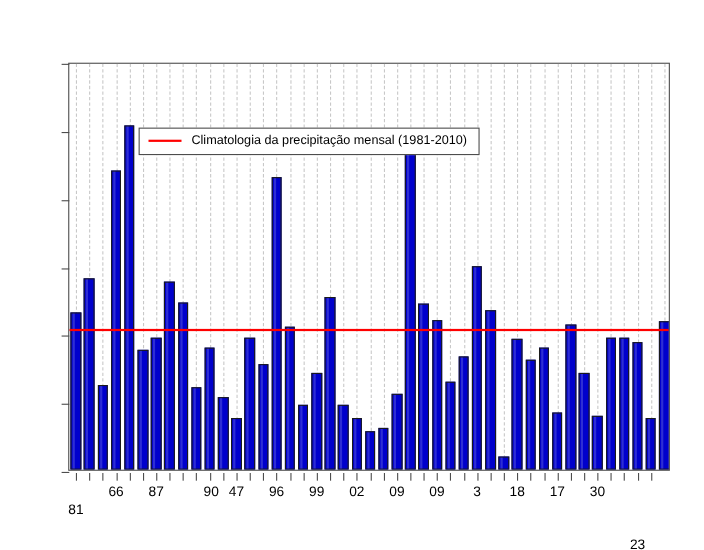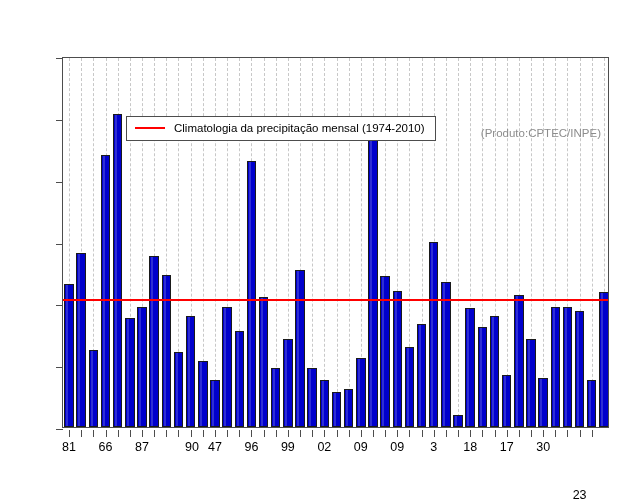--- a/index.html
+++ b/index.html
@@ -156,21 +156,21 @@
         <div class="ytick" style="top: 371px;"></div>
         <div class="ytick" style="top: 309.167px;"></div>
         <div class="ytick" style="top: 247.333px;"></div>
         <div class="ytick" style="top: 185.5px;"></div>
         <div class="ytick" style="top: 123.667px;"></div>
         <div class="ytick" style="top: 61.8333px;"></div>
         <div class="ytick" style="top: 0px;"></div>
       </div>
     <div id="xaxis-layer">
         <div class="xtick" style="left: 6.07778px;"></div>
-        <div class="xlab" style="left: 6.07778px;">81</div>
+        <div class="xlab" style="left: 6.07778px; margin-top: 16px;">81</div>
         <div class="xtick" style="left: 18.2333px;"></div>
         <div class="xtick" style="left: 30.3889px;"></div>
         <div class="xtick" style="left: 42.5444px;"></div>
         <div class="xlab" style="left: 42.5444px;">66</div>
         <div class="xtick" style="left: 54.7px;"></div>
         <div class="xtick" style="left: 66.8556px;"></div>
         <div class="xtick" style="left: 79.0111px;"></div>
         <div class="xlab" style="left: 79.0111px;">87</div>
         <div class="xtick" style="left: 91.1667px;"></div>
         <div class="xtick" style="left: 103.322px;"></div>
@@ -218,19 +218,18 @@
         <div class="xlab" style="left: 480.144px;">30</div>
         <div class="xtick" style="left: 492.3px;"></div>
         <div class="xtick" style="left: 504.456px;"></div>
         <div class="xtick" style="left: 516.611px;"></div>
         <div class="xlab" style="left: 516.611px; margin-top: 48px;">23</div>
         <div class="xtick" style="left: 528.767px;"></div>
       </div>
 
     <div id="legend">
       <span id="legline" style="background: rgb(255, 0, 0);"></span>
-      <span id="legtext">Climatologia da precipitação mensal (1974-2010)</span>
+      <span id="legtext">Climatologia da precipitação mensal (1981-2010)</span>
     </div>
 
-    <div id="credit">(Produto:CPTEC/INPE)</div>
   </div>
 
 </div>
 
 </body></html>

